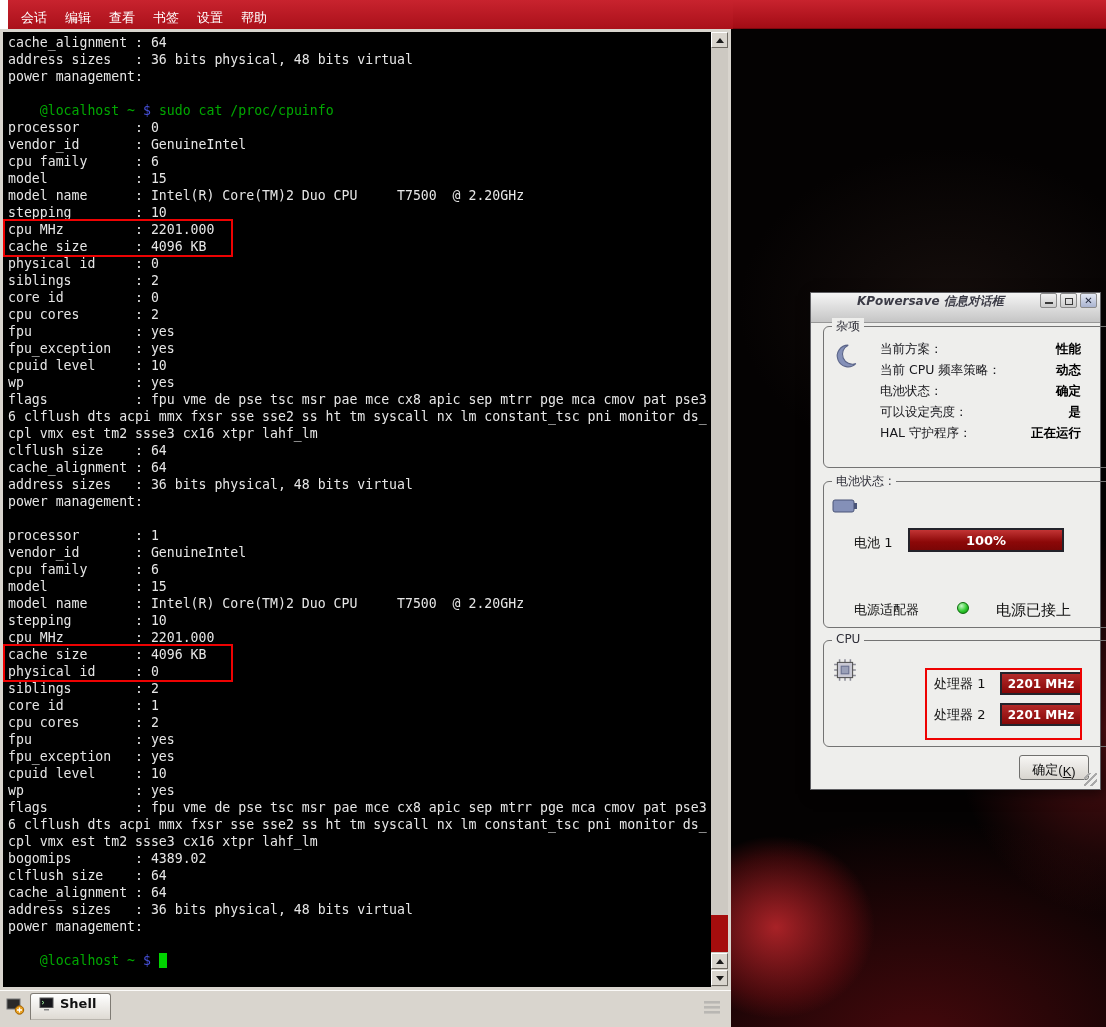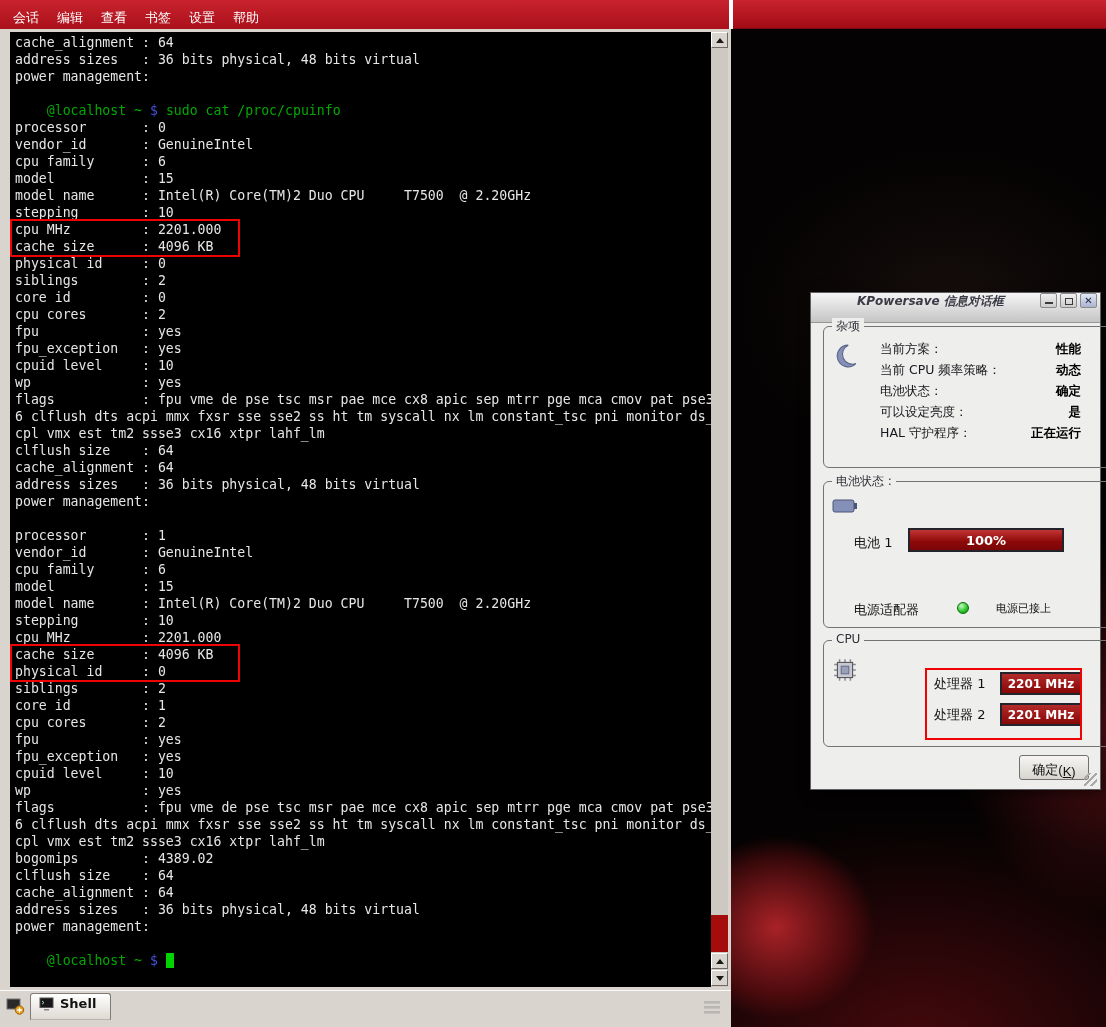--- a/index.html
+++ b/index.html
@@ -1,29 +1,29 @@
 <!DOCTYPE html>
 <html><head>
 <meta charset="utf-8">
 <style>
   *{margin:0;padding:0;box-sizing:border-box}
   html,body{width:1106px;height:1027px}
   body{position:relative;overflow:hidden;background:#ffffff;font-family:"DejaVu Sans","Liberation Sans",sans-serif}
 
   
-  .menubar{position:absolute;left:0;top:0;width:729px;height:37px;
+  .menubar{position:absolute;left:8px;top:0;width:729px;height:37px;
     background:linear-gradient(#c8232e,#a30c15);display:flex;align-items:center;padding:10px 4px;
     border-bottom:1px solid #7c070e}
   .menu-item{color:#fff;font-size:13px;padding:4px 9px;cursor:default}
   .titlebar-right{position:absolute;left:733px;top:0;width:373px;height:29px;
     background:linear-gradient(#c8232e,#a30c15);border-bottom:1px solid #7c070e}
 
   
   .term-frame{position:absolute;left:0;top:29px;width:731px;height:961px;background:#d9d5ce}
-  .term-screen{position:absolute;left:10px;top:3px;width:708px;height:955px;background:#000;
+  .term-screen{position:absolute;left:3px;top:3px;width:708px;height:955px;background:#000;
     padding:2px 0 0 5px;overflow:hidden}
   .tline{white-space:pre;font-family:"DejaVu Sans Mono","Liberation Mono",monospace;
     font-size:13.2px;line-height:17px;height:17px;color:#e6e6e6}
   .green{color:#00a800}
   .blue{color:#4650d8}
   .redact{background:#000}
   .cursor{display:inline-block;width:8px;height:15px;background:#00d300;vertical-align:text-bottom}
   .ann-box{position:absolute;border:2px solid #ee0202;pointer-events:none}
   #ann1{left:0;top:187px;width:230px;height:38px}
   #ann2{left:0;top:612px;width:230px;height:38px}
@@ -93,21 +93,21 @@
   .m-value{font-size:12.5px;font-weight:bold;color:#000;white-space:nowrap}
 
   .batt-label{position:absolute;left:30px;top:52px;font-size:13px;color:#111}
   .batt-bar{position:absolute;left:84px;top:46px;width:156px;height:24px;
     border:2px solid #23232b;background:linear-gradient(#c23434,#8c0808 60%,#7a0606)}
   .batt-text{position:absolute;inset:0;display:flex;align-items:center;justify-content:center;
     color:#fff;font-weight:bold;font-size:13px}
   .adp-label{position:absolute;left:30px;top:119px;font-size:13px;color:#111}
   .adp-led{position:absolute;left:133px;top:120px;width:12px;height:12px;border-radius:50%;
     background:radial-gradient(circle at 35% 30%,#c6f8c6,#2fc92f 55%,#0e860e);border:1px solid #0a6a0a}
-  .adp-status{position:absolute;left:172px;top:119px;font-size:11px;color:#111}
+  .adp-status{position:absolute;left:172px;top:119px;font-size:15px;color:#111}
 
   .cpu-rows{position:absolute;left:110px;top:31px}
   .cpu-row{display:flex;align-items:center;height:23px;margin-bottom:8px}
   .cpu-label{width:54px;font-size:13px;color:#111;white-space:nowrap}
   .cpu-bar{width:82px;height:23px;margin-left:12px;border:2px solid #23232b;
     background:linear-gradient(#b32a2a,#870707);display:flex;align-items:center;justify-content:center}
   .cpu-bar span{color:#fff;font-weight:bold;font-size:12px;white-space:nowrap}
   .ann-dlg{position:absolute;left:101px;top:27px;width:157px;height:72px;
     border:2px solid #ee0202;pointer-events:none}
 

